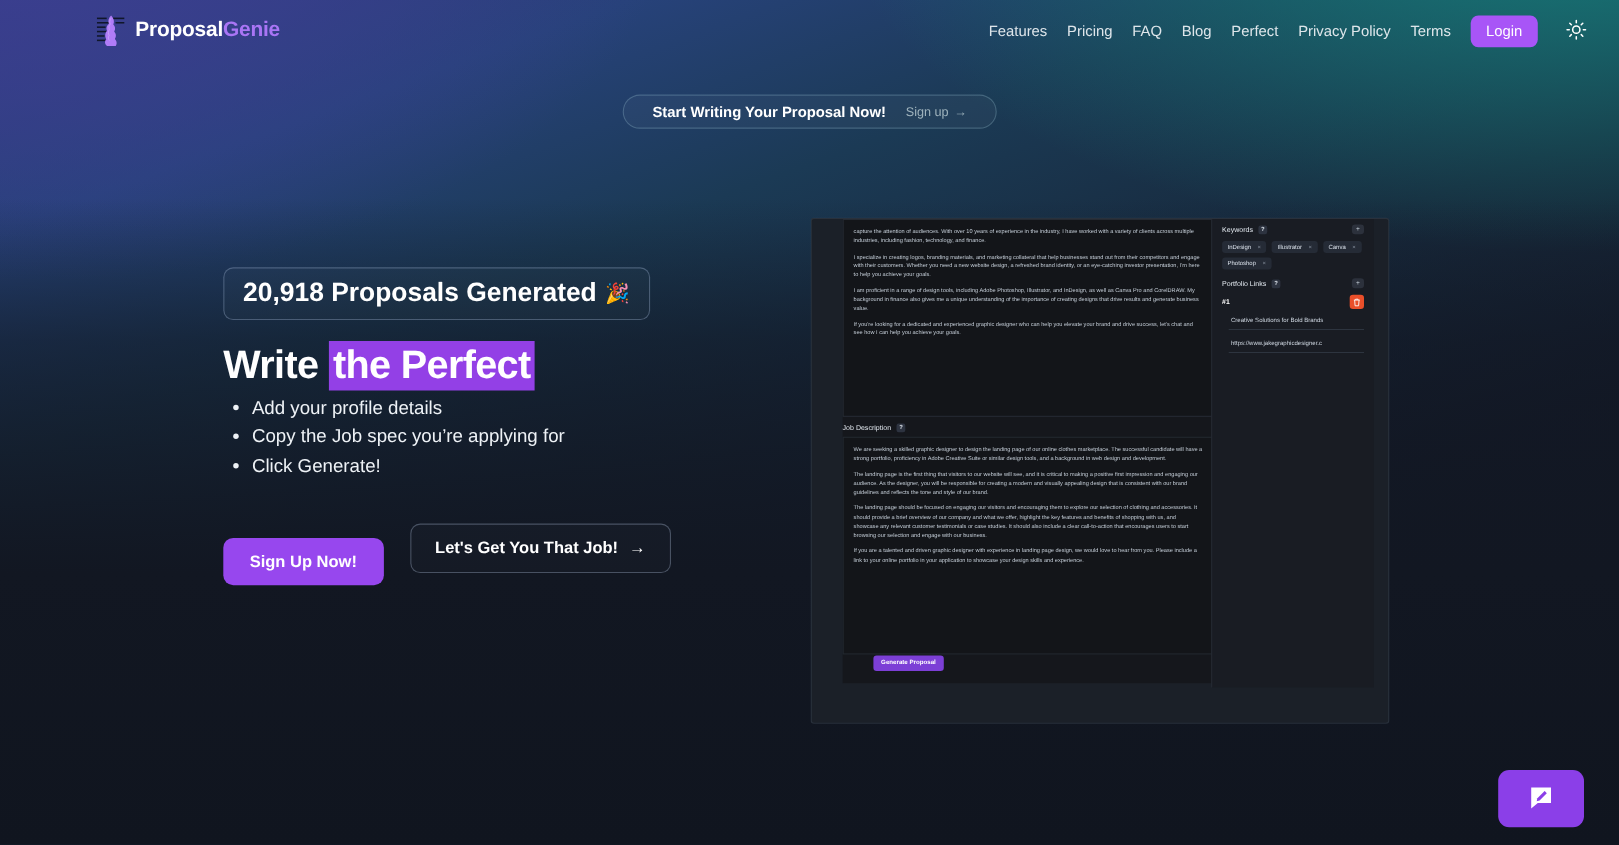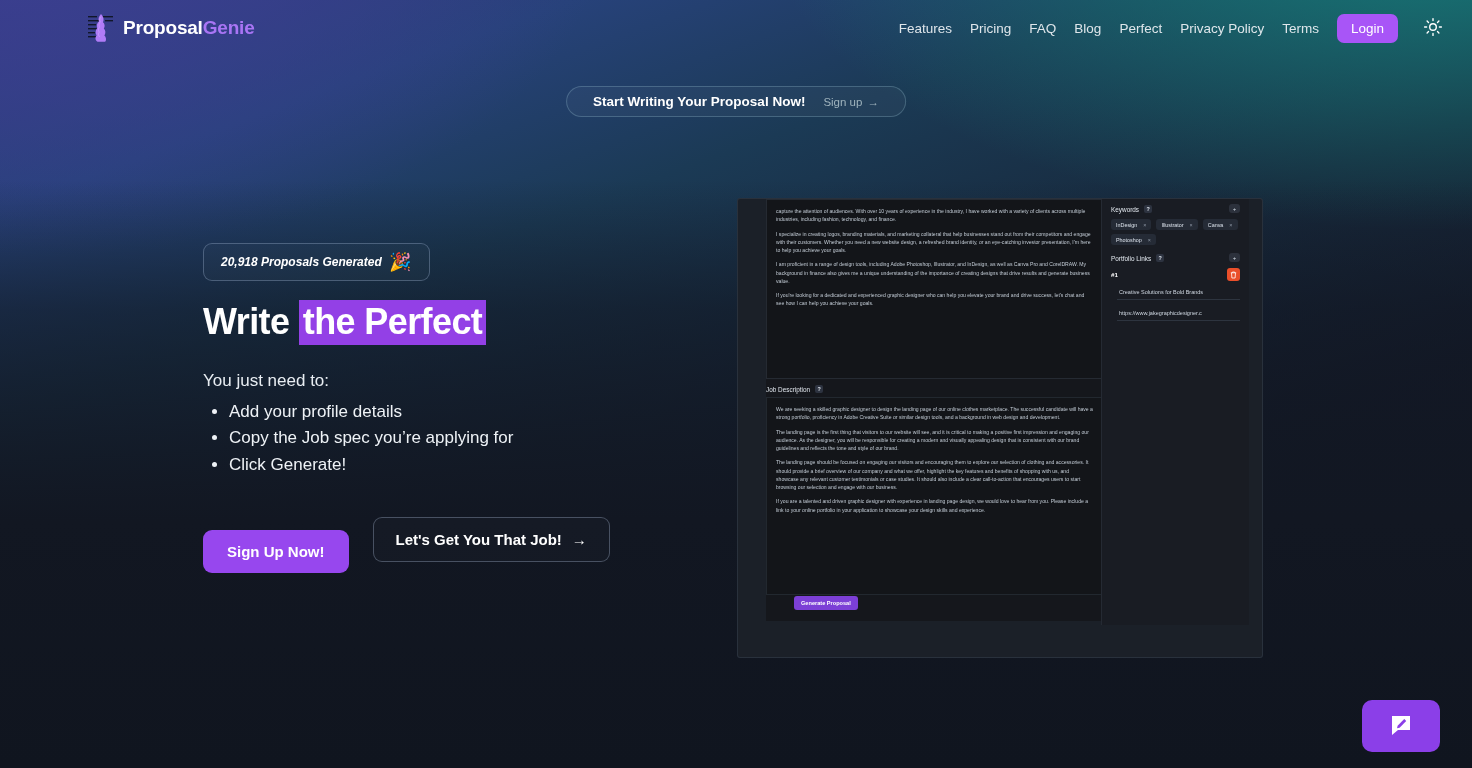--- a/index.html
+++ b/index.html
@@ -72,21 +72,21 @@
 
   
   .hero { position: absolute; left: 203px; top: 243px; width: 520px; z-index: 4; }
   .counter-box {
     display: inline-flex; align-items: center; gap: 8px;
     border: 1px solid rgba(150,170,200,0.38);
     border-radius: 9px;
     padding: 9px 17px;
     background: rgba(255,255,255,0.02);
   }
-  .counter-text { color: #ffffff; font-size: 12px; font-weight: 700; white-space: nowrap; font-style: italic; }
+  .counter-text { color: #ffffff; font-size: 24px; font-weight: 700; white-space: nowrap; }
   .counter-emoji { font-size: 18px; line-height: 1; }
 
   .headline { margin-top: 23px; color: #ffffff; font-size: 36px; font-weight: 800; line-height: 1.0; letter-spacing: -0.6px; }
   .headline .hl {
     background: #9340e6; color: #ffffff; padding: 1px 4px 3px 4px;
   }
   .headline .l2 { display: block; margin-top: 11px; }
 
   .need-title { margin-top: 31px; color: #e8edf2; font-size: 17px; }
   .need-list { margin: 8px 0 0 26px; }
@@ -260,21 +260,20 @@
   <div class="hero">
     <div class="counter-box">
       <span class="counter-text">20,918 Proposals Generated</span>
       <span class="counter-emoji">🎉</span>
     </div>
 
     <h1 class="headline">
       <span>Write </span><span class="hl">the Perfect</span>
     </h1>
 
-    <div class="need-title">You just need to:</div>
     <ul class="need-list">
       <li>Add your profile details</li>
       <li>Copy the Job spec you’re applying for</li>
       <li>Click Generate!</li>
     </ul>
 
     <div class="cta-row">
       <button class="btn-primary">Sign Up Now!</button>
       <button class="btn-outline">
         <span>Let's Get You That Job!</span>

